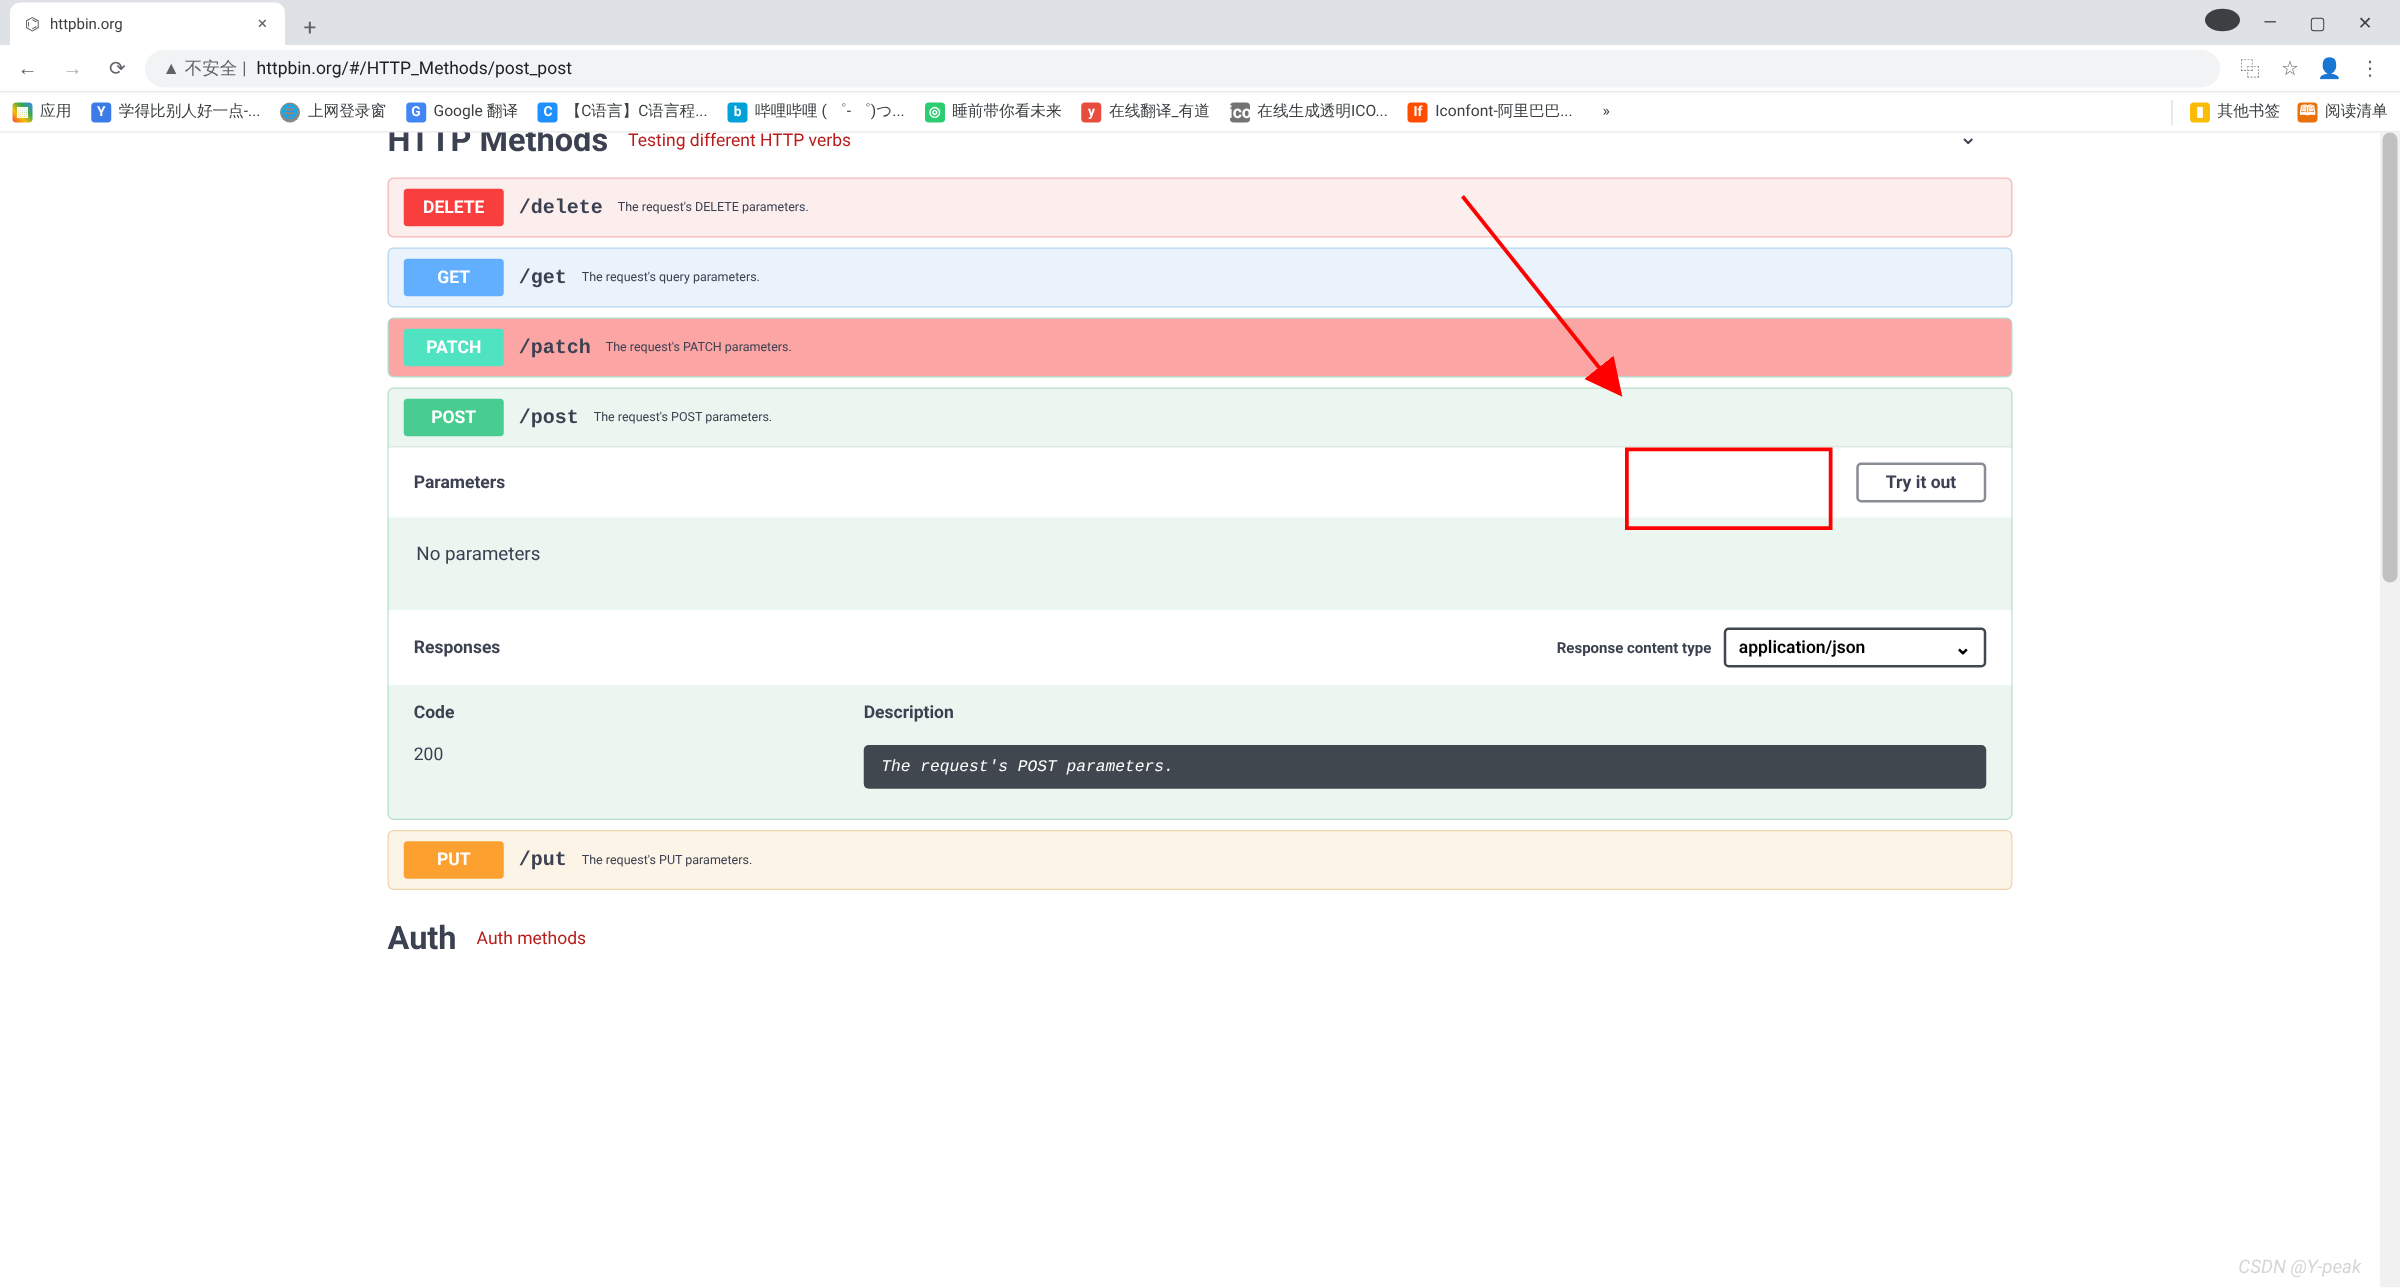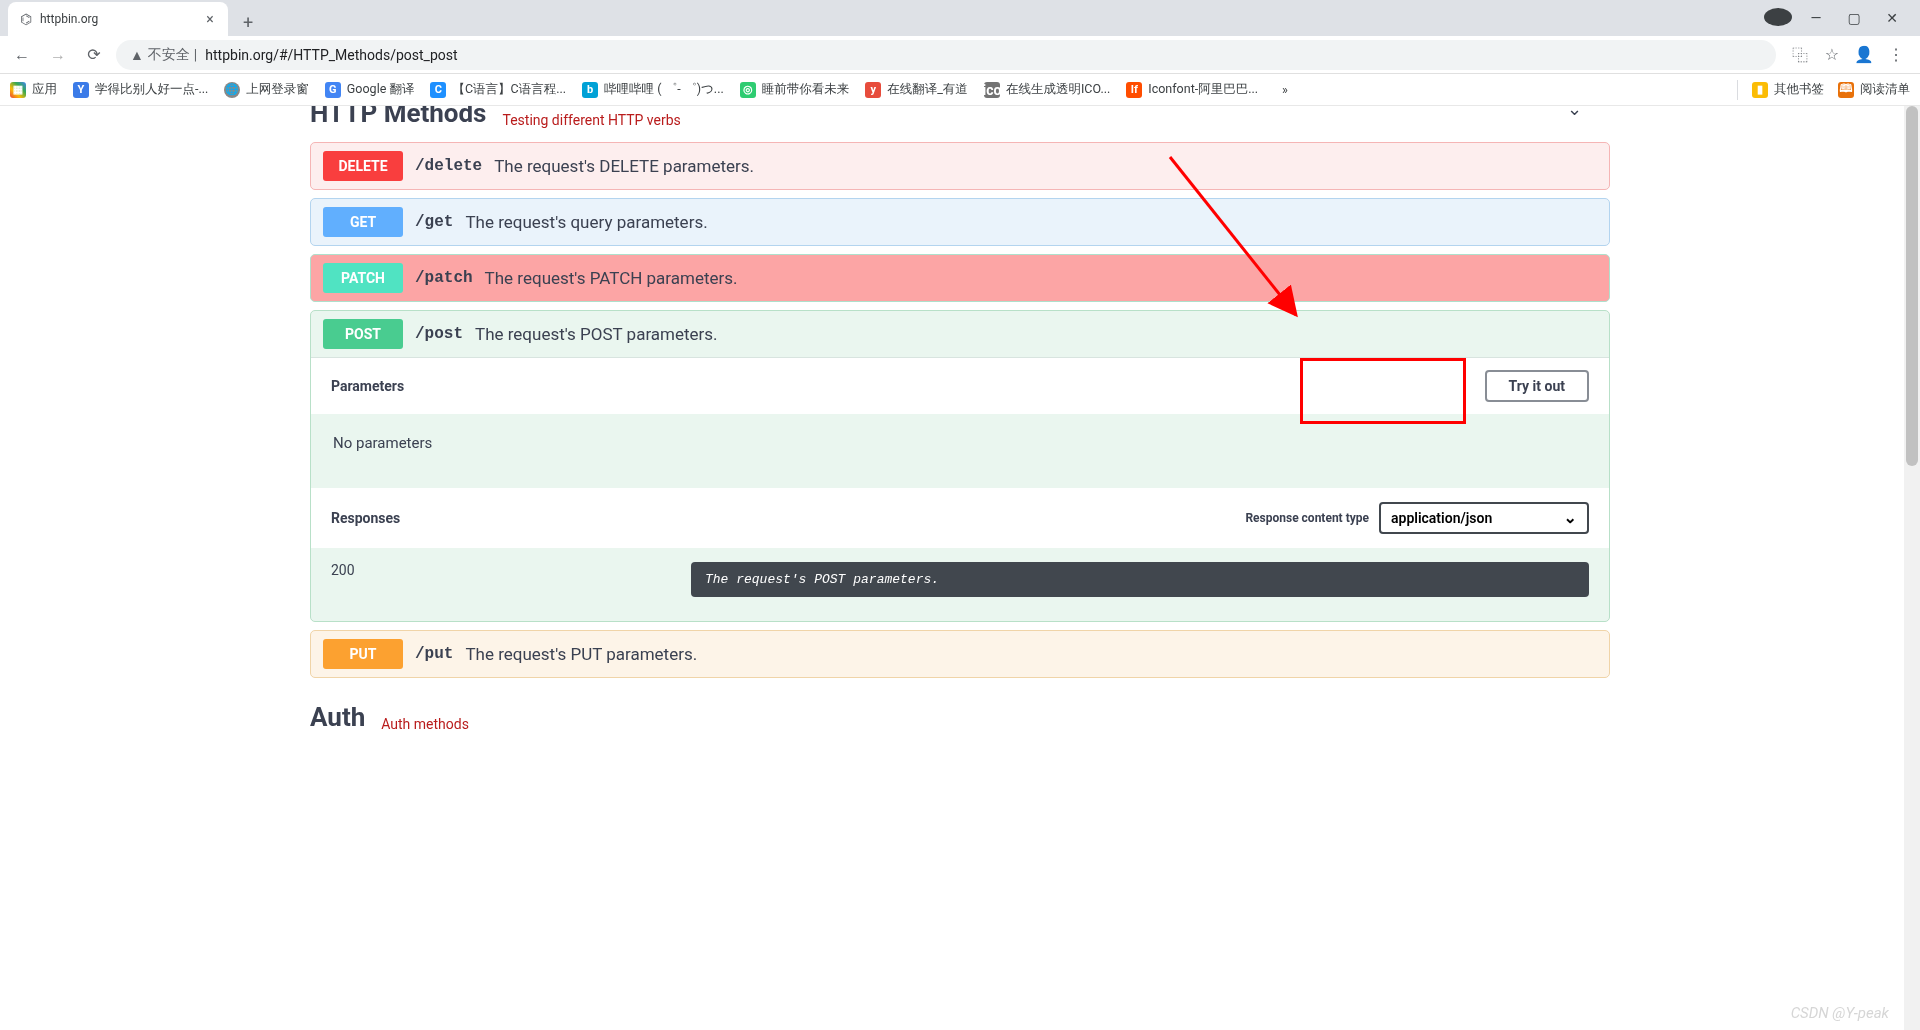--- a/index.html
+++ b/index.html
@@ -30,30 +30,30 @@
 .bookmark-bar { height: 32px; background:#fff; display:flex; align-items:center; padding:0 10px; gap:16px; border-bottom:1px solid #e8e8e8; font-size:12.5px; color:#3c4043; }
 .bm { display:flex; align-items:center; gap:6px; cursor:pointer; }
 .bm-ic { width:16px; height:16px; border-radius:3px; display:flex; align-items:center; justify-content:center; font-size:11px; color:#fff; font-weight:bold; }
 .bm-sep { height:20px; width:1px; background:#dadce0; }
 .bm-right { margin-left:auto; display:flex; align-items:center; gap:14px; }
 
 
 .content { position:absolute; top:106px; left:0; right:0; bottom:0; overflow-y:auto; }
 .swagger-wrap { max-width:1400px; margin:0 auto; padding:0 0 40px; }
 
-.section-header { display:flex; align-items:flex-end; gap:16px; padding:0 0 6px; position:relative; }
+.section-header { display:flex; align-items:center; gap:16px; padding:0 0 6px; position:relative; }
 .section-title { font-size:26px; font-weight:700; color:#3b4151; }
 .section-desc { font-size:14px; color:#b91c1c; }
 .section-chev { position:absolute; right:28px; top:0; font-size:18px; color:#3b4151; }
 
 .op { border-radius:5px; margin:8px 0; border:1px solid; }
 .op-head { display:flex; align-items:center; padding:8px 12px; gap:12px; cursor:pointer; }
 .op-method { min-width:80px; height:30px; display:flex; align-items:center; justify-content:center; color:#fff; font-weight:700; font-size:14px; border-radius:3px; }
 .op-path { font-family: "Courier New", monospace; font-weight:600; font-size:16px; color:#3b4151; }
-.op-summary { font-size:17px; color:#3b4151; }
+.op-summary { font-size:10px; color:#3b4151; }
 
 .op.delete { background:#fdeeee; border-color:#f5b5b5; }
 .op.delete .op-method { background:#f93e3e; }
 .op.get { background:#eaf3fb; border-color:#b3d4ef; }
 .op.get .op-method { background:#61affe; }
 .op.patch { background:#fca5a5; border-color:#aee0cc; }
 .op.patch .op-method { background:#50e3c2; }
 .op.post { background:#eaf6ef; border-color:#b8e0c8; }
 .op.post .op-method { background:#49cc90; }
 .op.put { background:#fdf4e8; border-color:#f0d4a8; }
@@ -225,20 +225,24 @@
         </div>
         <div class="noparams">No parameters</div>
         <div class="responses-bar">
           <span class="resp-title">Responses</span>
           <div class="resp-ct">
             <span class="resp-ct-label">Response content type</span>
             <div class="resp-select"><span>application/json</span></div>
           </div>
         </div>
         <div class="resp-table">
+          <div class="rt-head">
+            <div class="rt-code-col">Code</div>
+            <div>Description</div>
+          </div>
           <div class="rt-row">
             <div class="rt-code">200</div>
             <div class="rt-desc">
               <div class="rt-desc-box">The request's POST parameters.</div>
             </div>
           </div>
         </div>
       </div>
     </div>
 

